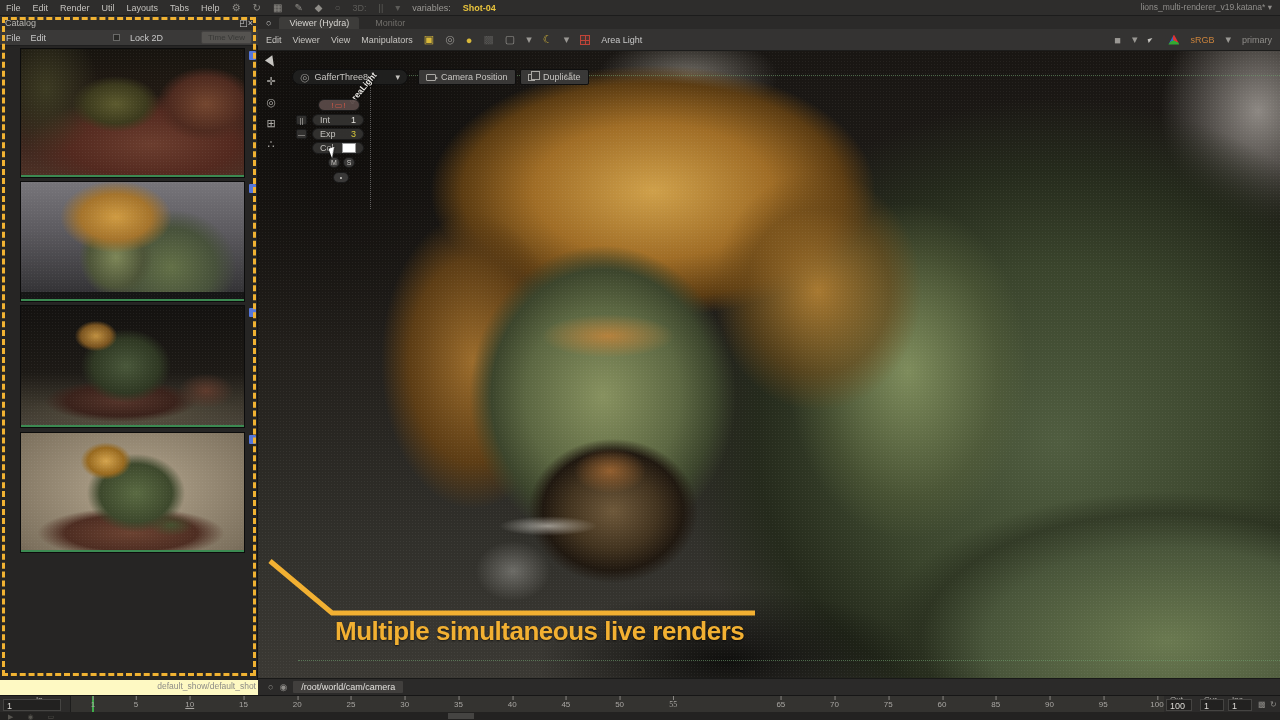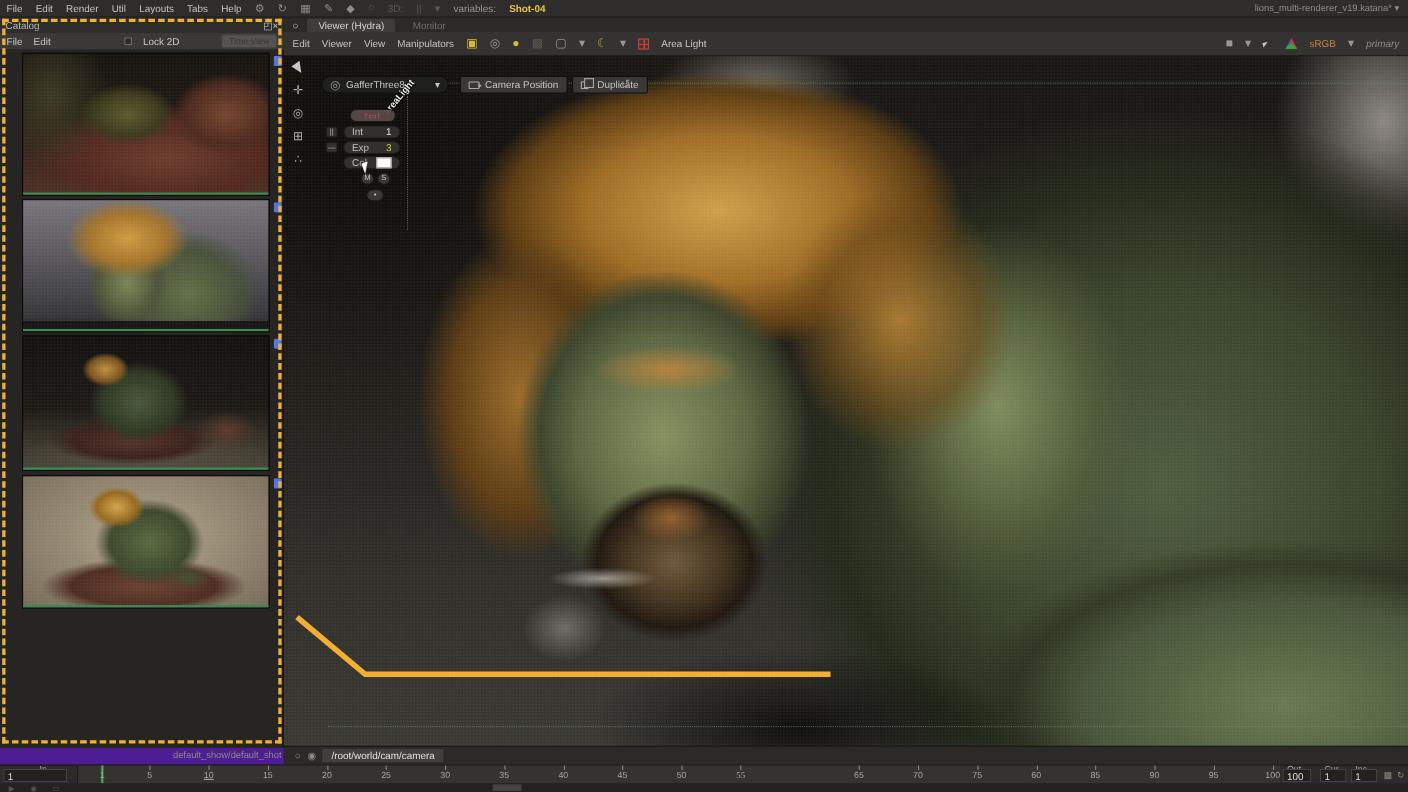--- a/index.html
+++ b/index.html
@@ -1,18 +1,18 @@
 <!DOCTYPE html>
 <html><head>
 <meta charset="utf-8">
 <style>
   * { margin:0; padding:0; box-sizing:border-box; }
   html,body { background:#111; }
   body { font-family:"Liberation Sans", sans-serif; }
-  #stage { position:relative; width:1280px; height:720px; background:#4c1d95; overflow:hidden; font-size:9px; color:#c8c8c8; }
+  #stage { position:relative; width:1280px; height:720px; background:#fef9c3; overflow:hidden; font-size:9px; color:#c8c8c8; }
   .abs { position:absolute; }
 
   
   #menubar { left:0; top:0; width:1280px; height:16px; background:#2e2d2c; border-bottom:1px solid #1c1c1c; display:flex; align-items:center; gap:12px; padding:0 6px; z-index:40; }
   #menubar .mitem { color:#c4c2be; cursor:default; }
   #menubar .mico { color:#8f8d88; font-size:10px; }
   #menubar .dim { color:#5c5b58; }
   .var-label { color:#9a9894; }
   .var-value { color:#e9c43c; font-weight:bold; }
   #filename { right:8px; top:2px; color:#8f8d8a; font-size:8.5px; z-index:41; }
@@ -71,21 +71,21 @@
   .tool-ico { font-size:11px; color:#9a9894; }
   .ico-yellow { color:#d8b83a; }
   .ico-dim { color:#585755; }
   .arealight-swatch { width:10px; height:10px; border:1px solid #c04438; background:
      linear-gradient(#c04438 0 1px, transparent 1px) 0 4px/10px 10px no-repeat,
      linear-gradient(90deg,#c04438 0 1px, transparent 1px) 4px 0/10px 10px no-repeat,
      rgba(192,68,56,.15); }
   .rgb-tri { width:11px; height:10px; background:conic-gradient(from 0deg,#d33 0 33%,#3a3 33% 66%,#36c 66% 100%); clip-path:polygon(50% 0,100% 100%,0 100%); }
   .cursor-tri { width:0; height:0; border-left:5px solid #c6c4c0; border-bottom:4px solid transparent; border-top:0 solid transparent; border-right:4px solid transparent; transform:rotate(-15deg); }
   .srgb { color:#c8823c; }
-  .chan { color:#8f8d89;font-style:italic; }
+  .chan { color:#8f8d89; }
 
   
   #render { left:0; top:35px; width:1022px; height:630px; overflow:hidden; background:
     radial-gradient(ellipse 70px 14px at 290px 475px, rgba(250,248,240,.55), transparent 70%),
     radial-gradient(ellipse 50px 40px at 255px 520px, rgba(240,240,235,.30), transparent 75%),
     radial-gradient(ellipse 45px 28px at 352px 420px, #935f2f, rgba(147,95,47,0) 80%),
     radial-gradient(ellipse 100px 85px at 355px 460px, #6e583a 0%, #42331f 45%, #201810 70%, transparent 85%),
     radial-gradient(ellipse 85px 28px at 350px 285px, #b5813c, transparent 78%),
     radial-gradient(ellipse 155px 175px at 345px 345px, #87915f 0%, #5c6742 50%, #3c452c 72%, transparent 86%),
     radial-gradient(ellipse 115px 185px at 215px 310px, #9b6c2c 0%, #5d3d15 55%, transparent 80%),
@@ -318,20 +318,21 @@
       <div id="lw-bar2" class="lw-mini">—</div>
       <div id="lw-m" class="lw-round">M</div>
       <div id="lw-s" class="lw-round">S</div>
       <div id="lw-dot" class="lw-round">•</div>
       <div id="lw-cursor"></div>
     </div>
 
     <svg id="callout-svg" class="abs">
       <polyline points="12,510 74,562 497,562" fill="none" stroke="#f2b032" stroke-width="5"></polyline>
     </svg>
+    <div id="callout-text" class="abs">Multiple simultaneous live renders</div>
 
     <div id="pathbar" class="abs">
       <span class="circ">○</span>
       <span class="circ">◉</span>
       <span class="pathbox">/root/world/cam/camera</span>
     </div>
   </div>
 
   <div id="timeline" class="abs">
     <span class="tl-label" style="left:36px;">In</span>

